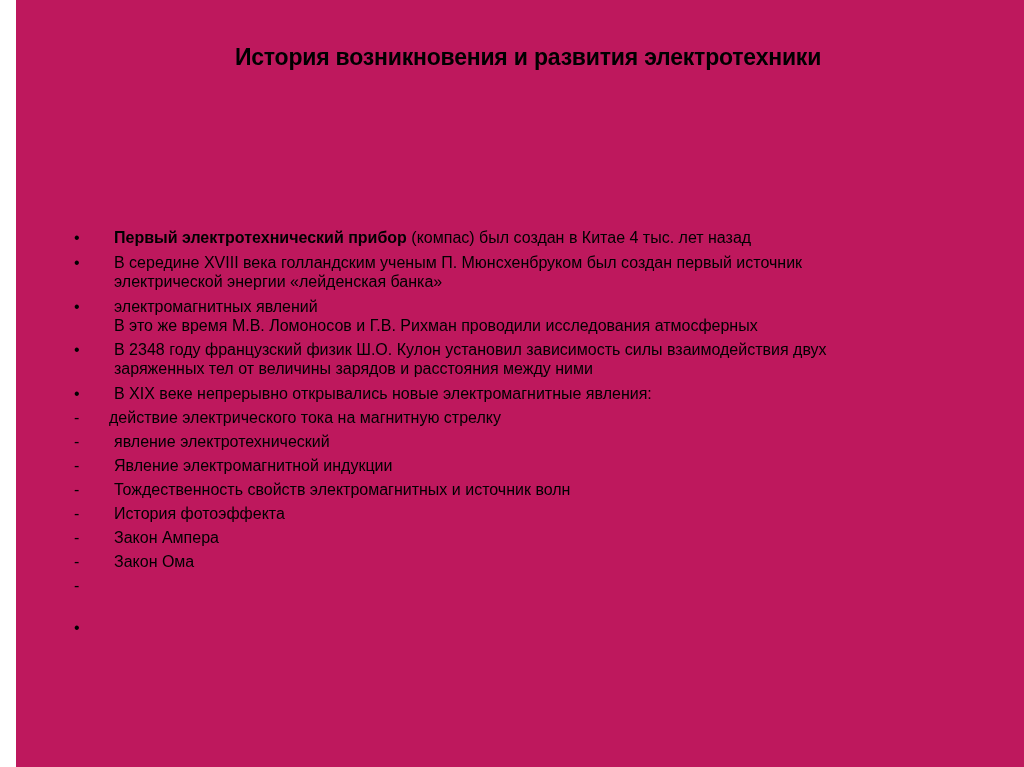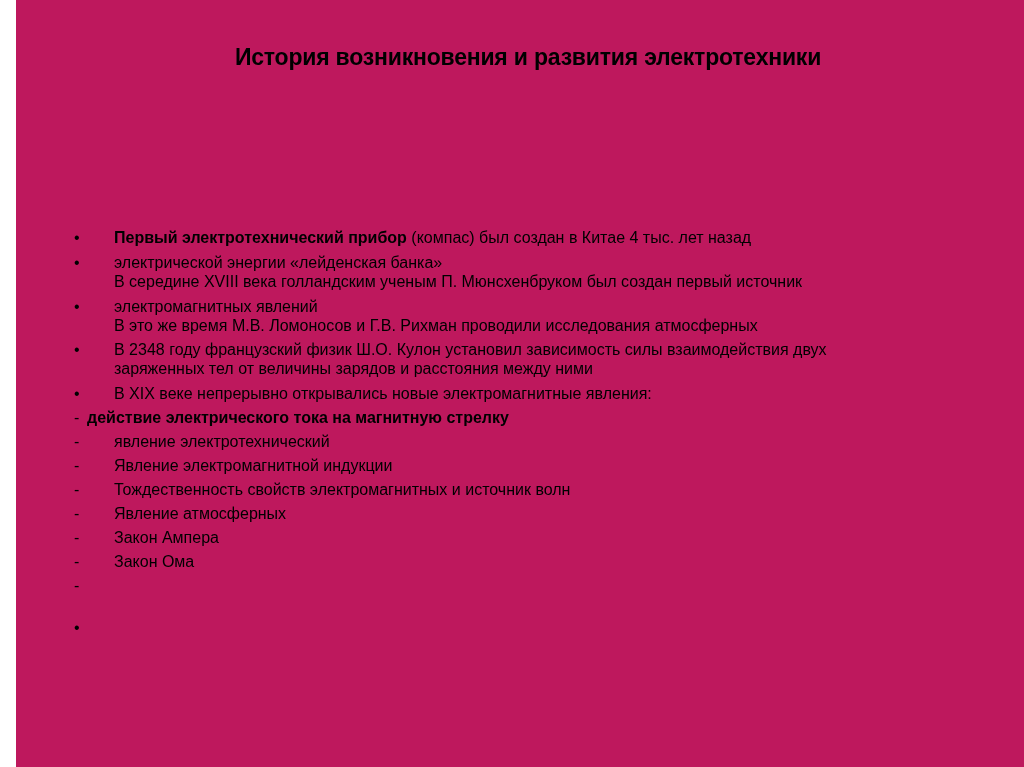--- a/index.html
+++ b/index.html
@@ -52,22 +52,21 @@
       top: 0;
       font-size: 16px;
       line-height: 19px;
     }
     .text {
       display: block;
       margin-left: 98px;
       width: 820px;
     }
     .text.dash-shift {
-      margin-left: 71px;
-      font-weight: bold;
+      margin-left: 93px;
     }
     .text b {
       font-weight: bold;
     }
     .bullet-item { margin-bottom: 5px; }
     .dash-item { margin-bottom: 5px; }
   </style>
 </head>
 <body>
 
@@ -77,22 +76,22 @@
   <div class="content">
 
     <div class="item bullet-item" style="position:absolute; top:0; width:1024px;">
       <span class="marker">•</span>
       <span class="text"><b>Первый электротехнический прибор</b><span> (компас) был создан в Китае 4 тыс. лет назад</span></span>
     </div>
 
     <div class="item bullet-item" style="position:absolute; top:25px; width:1024px;">
       <span class="marker">•</span>
       <span class="text">
+        <span style="display:block;">В середине XVIII века голландским ученым П. Мюнсхенбруком  был создан первый источник</span>
         <span style="display:block;">электрической энергии «лейденская банка»</span>
-        <span style="display:block;">В середине XVIII века голландским ученым П. Мюнсхенбруком  был создан первый источник</span>
       </span>
     </div>
 
     <div class="item bullet-item" style="position:absolute; top:69px; width:1024px;">
       <span class="marker">•</span>
       <span class="text">
         <span style="display:block;">электромагнитных явлений</span>
         <span style="display:block;">В это же время М.В. Ломоносов и Г.В. Рихман проводили исследования атмосферных</span>
       </span>
     </div>
@@ -125,21 +124,21 @@
       <span class="text">Явление электромагнитной индукции</span>
     </div>
 
     <div class="item dash-item" style="position:absolute; top:252px; width:1024px;">
       <span class="marker">-</span>
       <span class="text">Тождественность свойств электромагнитных и источник волн</span>
     </div>
 
     <div class="item dash-item" style="position:absolute; top:276px; width:1024px;">
       <span class="marker">-</span>
-      <span class="text">Явление атмосферных</span>
+      <span class="text">История фотоэффекта</span>
     </div>
 
     <div class="item dash-item" style="position:absolute; top:300px; width:1024px;">
       <span class="marker">-</span>
       <span class="text">Закон Ампера</span>
     </div>
 
     <div class="item dash-item" style="position:absolute; top:324px; width:1024px;">
       <span class="marker">-</span>
       <span class="text">Закон Ома</span>

